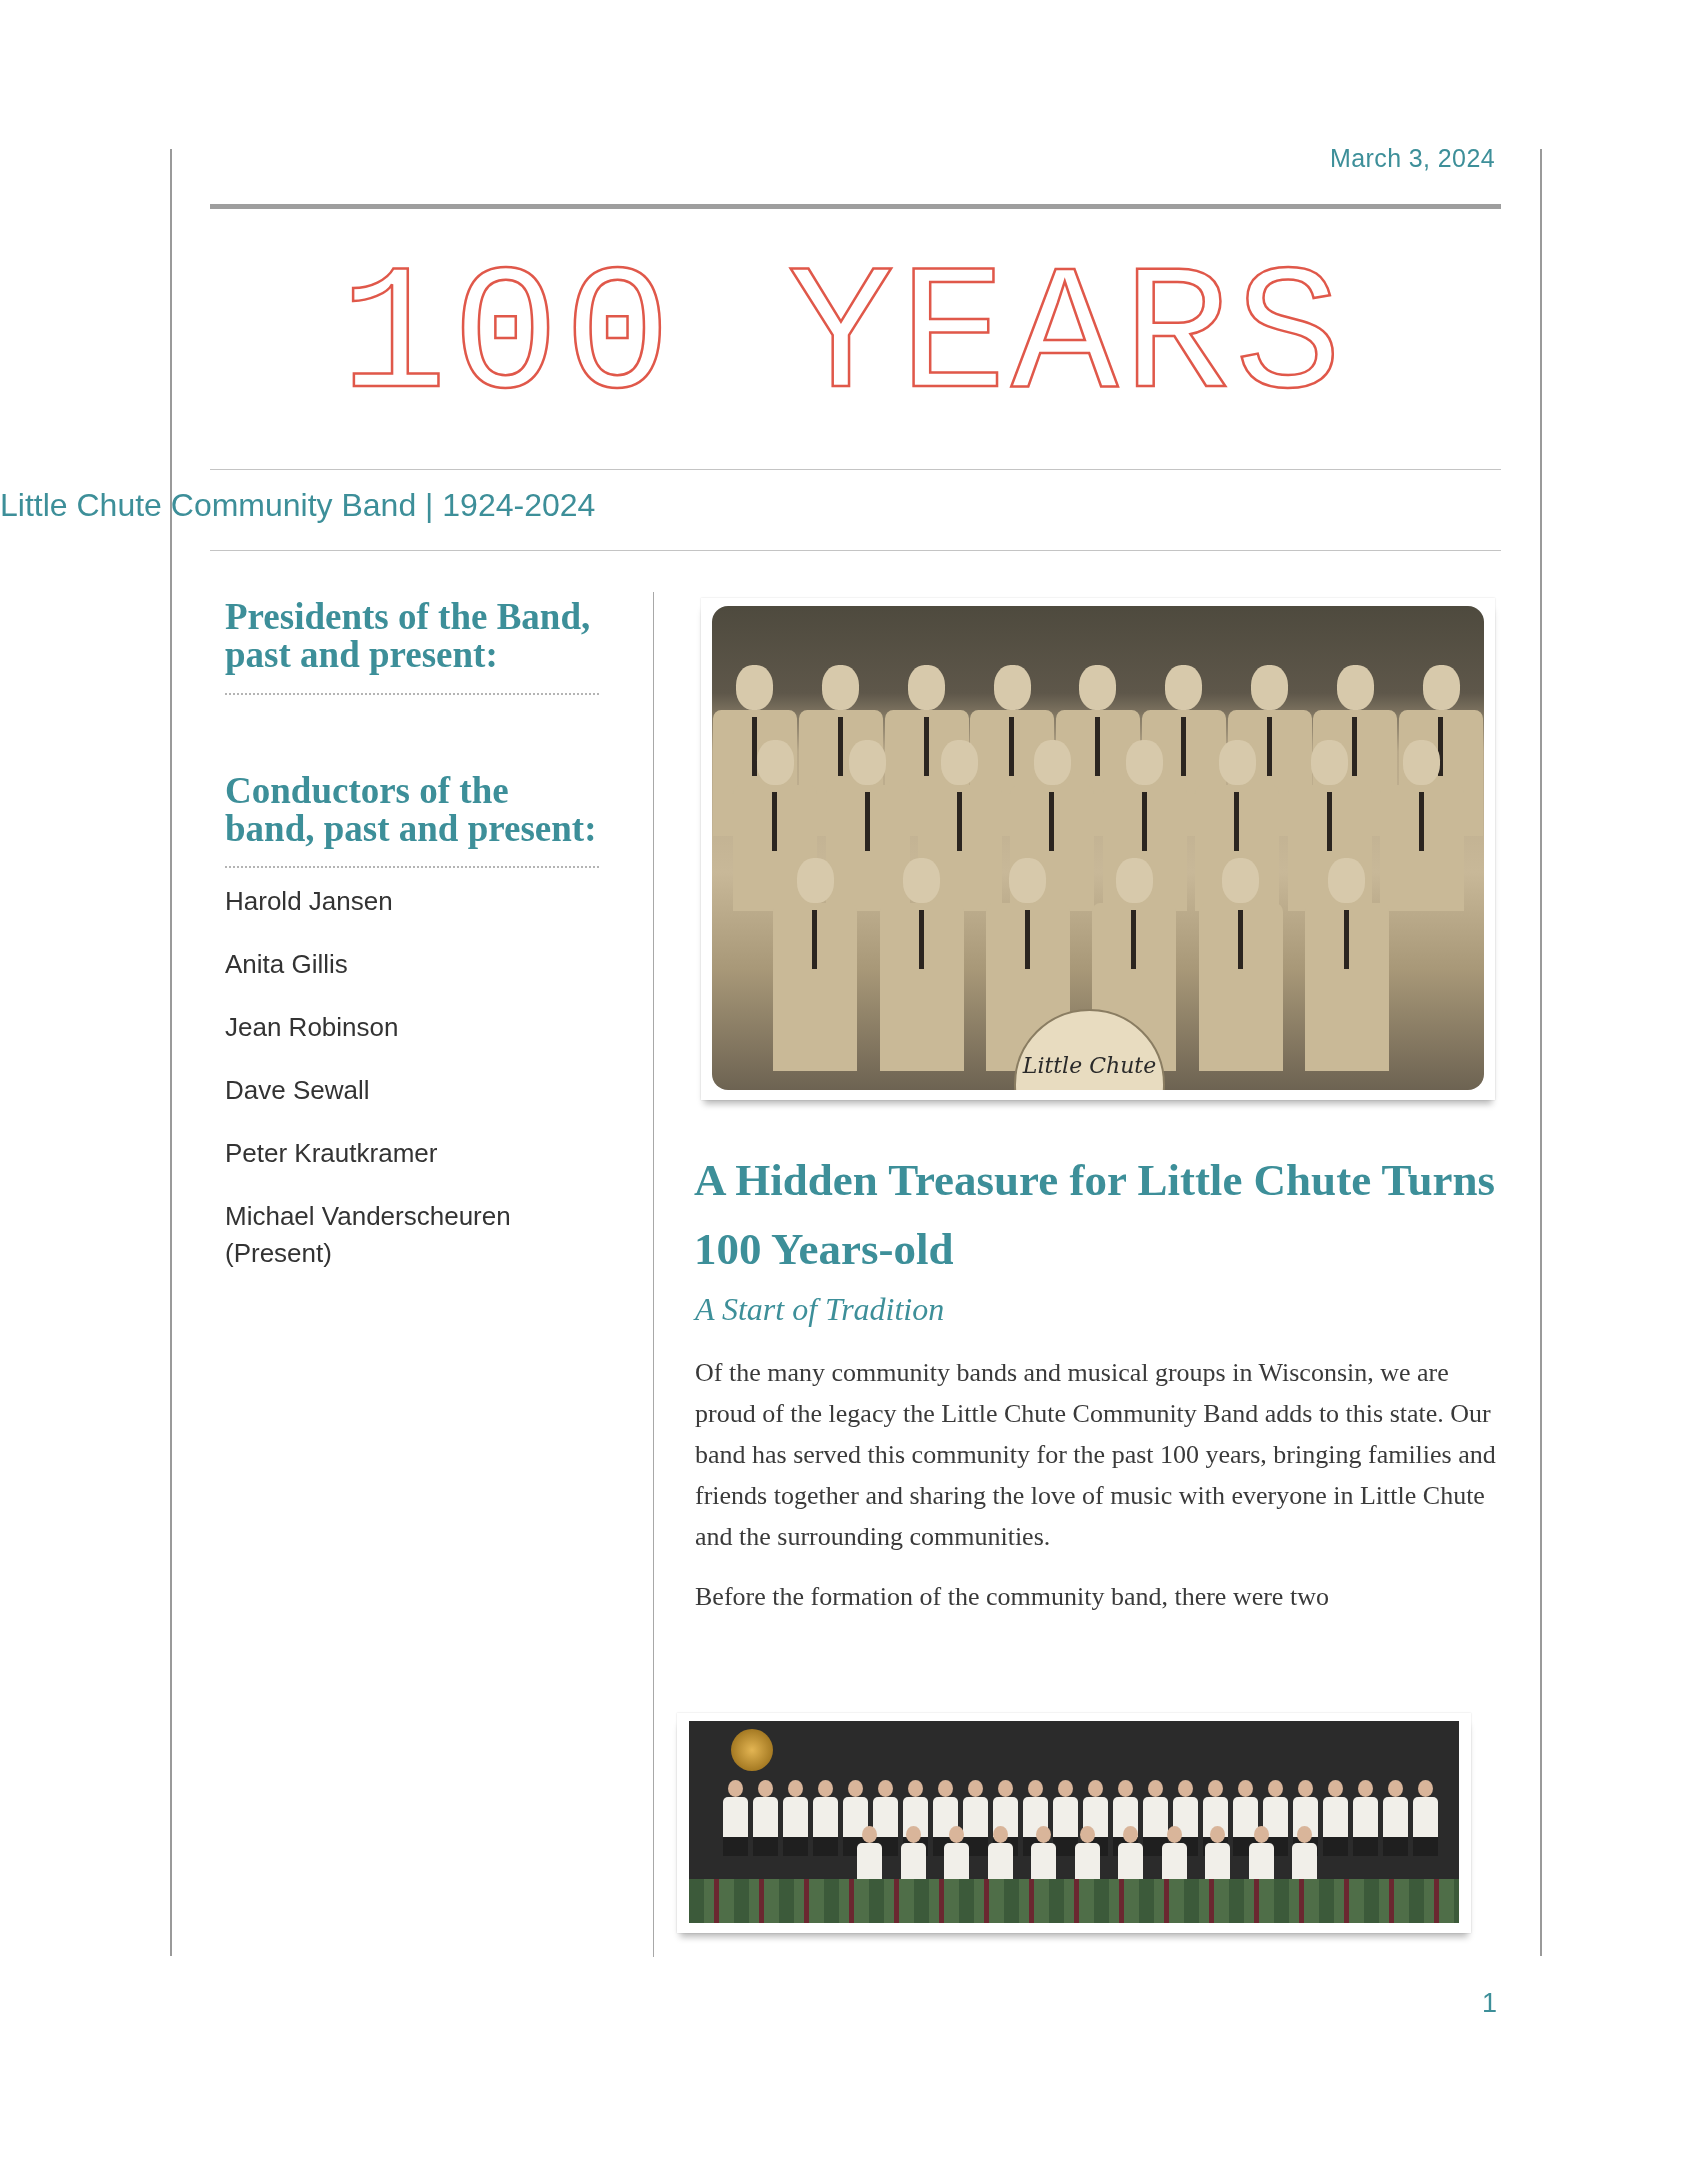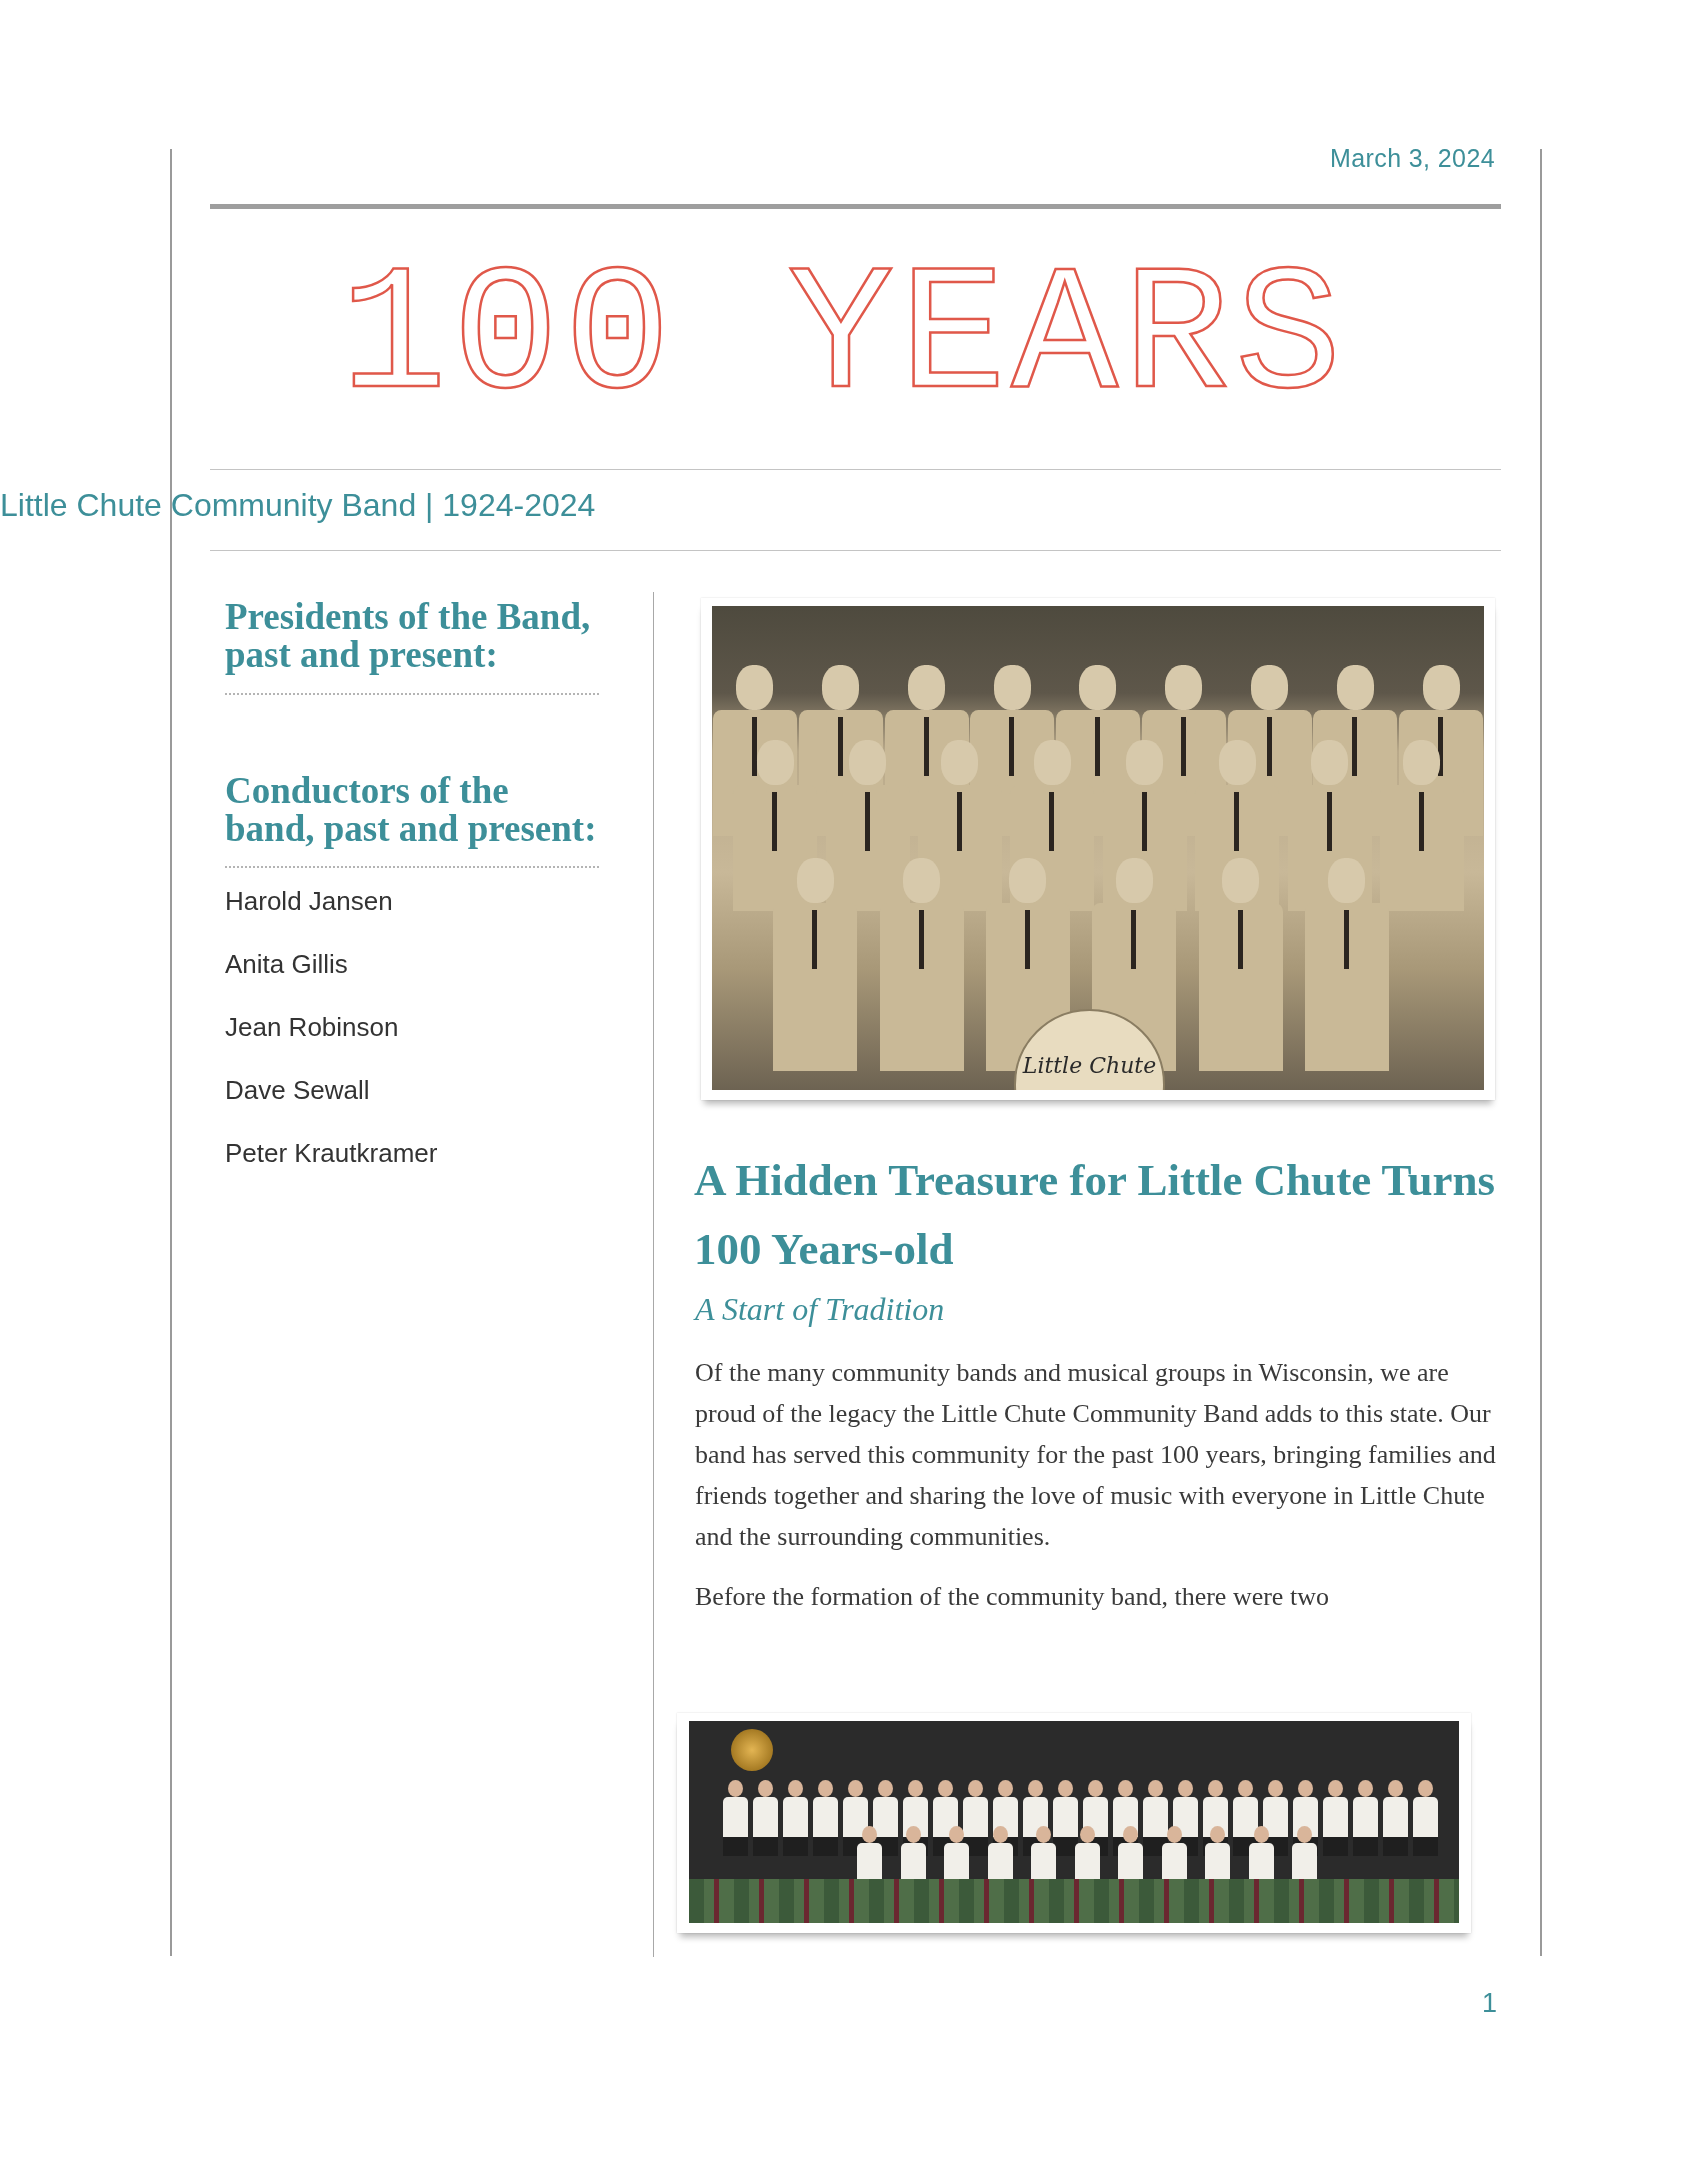--- a/index.html
+++ b/index.html
@@ -9,21 +9,21 @@
   .hrule-thin { position: absolute; left: 210px; width: 1291px; height: 0.8px; background: #c4c4c4; }
   .date { position: absolute; right: 192px; top: 144px; font-size: 25px; color: #3d8f99; font-family: "Liberation Sans", sans-serif; letter-spacing: 0.4px; }
   .big-title { position: absolute; left: 0; width: 1687px; top: 250px; text-align: center; font-family: Liberation Mono, monospace; font-weight: 200; font-size: 178px; line-height: 178px; color: transparent; -webkit-text-stroke: 2.5px #e0584a; letter-spacing: 5px; }
   .subtitle { position: absolute; left: 0; width: 1621px; top: 487px; text-align: left; font-size: 32px; color: #3d8f99; font-family: Liberation Sans, sans-serif; }
   .sidebar { position: absolute; left: 225px; top: 598px; width: 374px; }
   .side-heading { font-family: "Liberation Serif", serif; font-weight: bold; color: #3d8f99; font-size: 37px; line-height: 38px; margin: 0; }
   .dotted { border-top: 2.5px dotted #b4b4b4; margin-top: 18.5px; margin-bottom: 15px; width: 374px; }
   .name-list { list-style: none; margin: 0; padding: 0; }
   .name-list li { font-size: 26px; color: #333333; line-height: 37px; margin-bottom: 26px; font-family: "Liberation Sans", sans-serif; }
   .photo-frame { position: absolute; background: #ffffff; box-shadow: 0 8.4px 6.7px -3.4px rgba(0,0,0,0.28), 0 0 1.7px rgba(0,0,0,0.15); }
-  .photo-old { position: absolute; left: 712px; top: 606px; width: 772px; height: 484px; background: linear-gradient(180deg, #4e4a3e 0%, #5e574a 18%, #b9a98a 30%, #c8b898 55%, #a89878 75%, #6d6352 100%); overflow: hidden; }
+  .photo-old { position: absolute; left: 712px; top: 606px; width: 772px; height: 484px; background: linear-gradient(180deg, #4e4a3e 0%, #5e574a 18%, #b9a98a 30%, #c8b898 55%, #a89878 75%, #6d6352 100%); overflow: hidden; border-radius: 16px; }
   .drum { position: absolute; left: 302px; top: 403px; width: 147px; height: 147px; border-radius: 50%; background: #e8dcc0; border: 2.5px solid #8a7d62; }
   .drum-text { position: absolute; width: 100%; text-align: center; font-family: "DejaVu Serif", serif; font-style: italic; color: #2a2a2a; }
   .drum-t1 { top: 42px; font-size: 22px; }
   .row { position: absolute; height: 160px; display: flex; justify-content: space-around; }
   .person { width: 67px; position: relative; }
   .person .head { width: 37px; height: 45px; border-radius: 45%; background: #d7c9ab; margin: 0 auto; }
   .person .body { width: 84px; margin-left: -8.4px; height: 126px; background: #c9b997; border-radius: 8.4px 8.4px 0 0; position: relative; }
   .person .tie { position: absolute; left: 39px; top: 6.7px; width: 5px; height: 59px; background: #2b2520; }
   .headline { position: absolute; left: 694px; top: 1146px; width: 806px; font-family: "Liberation Serif", serif; font-weight: bold; color: #3d8f99; font-size: 45px; line-height: 69px; margin: 0; }
   .kicker { position: absolute; left: 695px; top: 1291px; font-family: "Liberation Serif", serif; font-style: italic; color: #3d8f99; font-size: 32px; }
@@ -61,20 +61,21 @@
   </section>
   <section style="margin-top:77px;">
     <h2 class="side-heading">Conductors of the band, past and present:</h2>
     <div class="dotted"></div>
     <ul class="name-list">
       <li>Harold Jansen</li>
       <li>Anita Gillis</li>
       <li>Jean Robinson</li>
       <li>Dave Sewall</li>
       <li>Peter Krautkramer</li>
+      <li style="width:302px;">Michael Vanderscheuren (Present)</li>
     </ul>
   </section>
 </div>
 
 <div class="photo-frame" style="left:701px; top:598px; width:794px; height:502px;"></div>
 <div class="photo-old">
   <div class="row" style="left:0; top:59px; width:772px;">
     <div class="person">
         <div class="head"></div>
         <div class="body">

